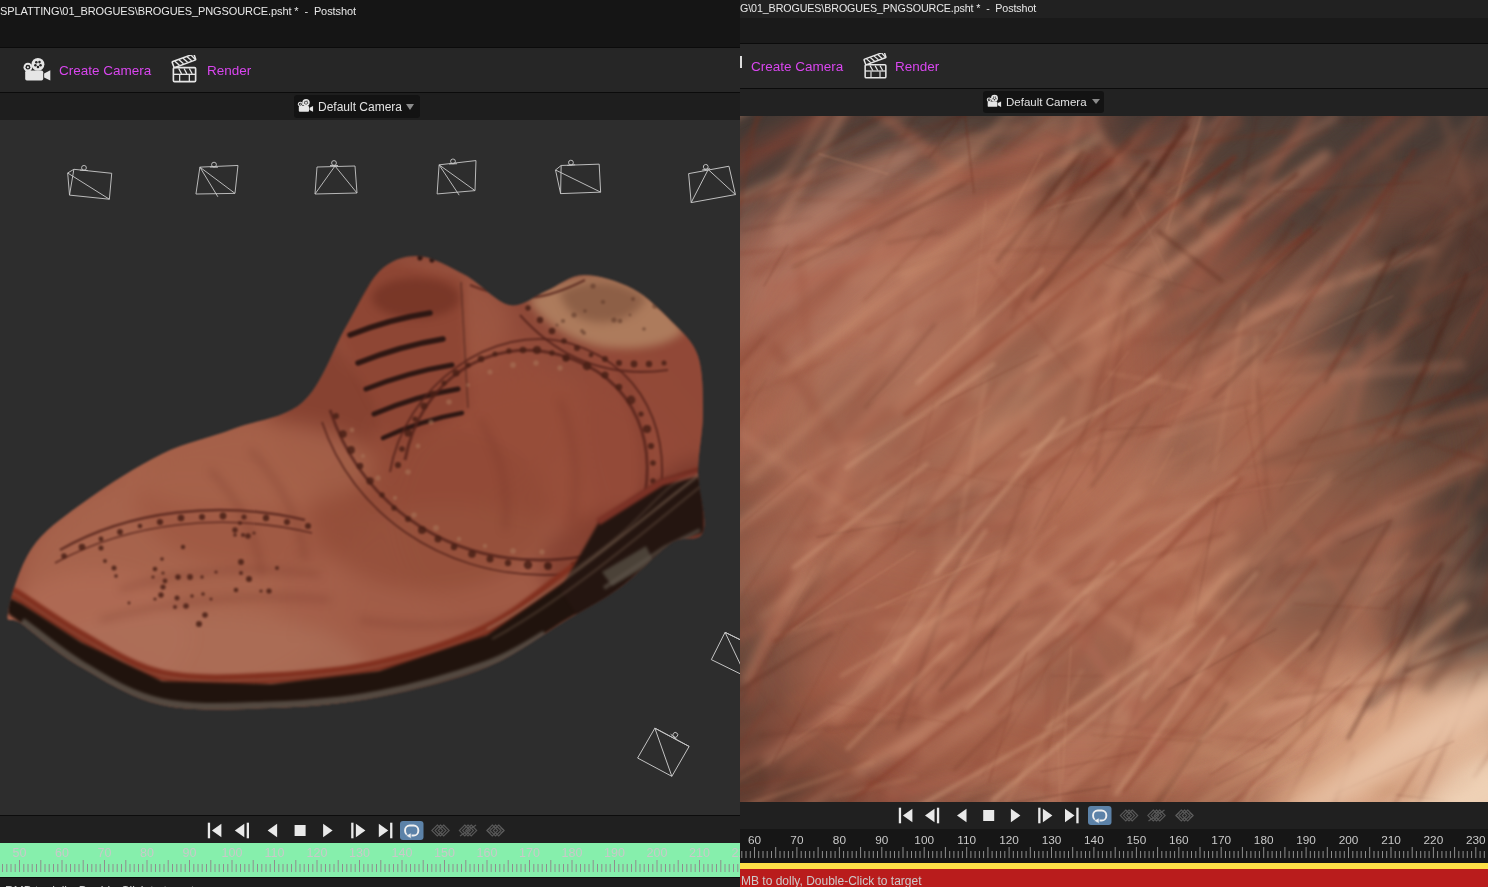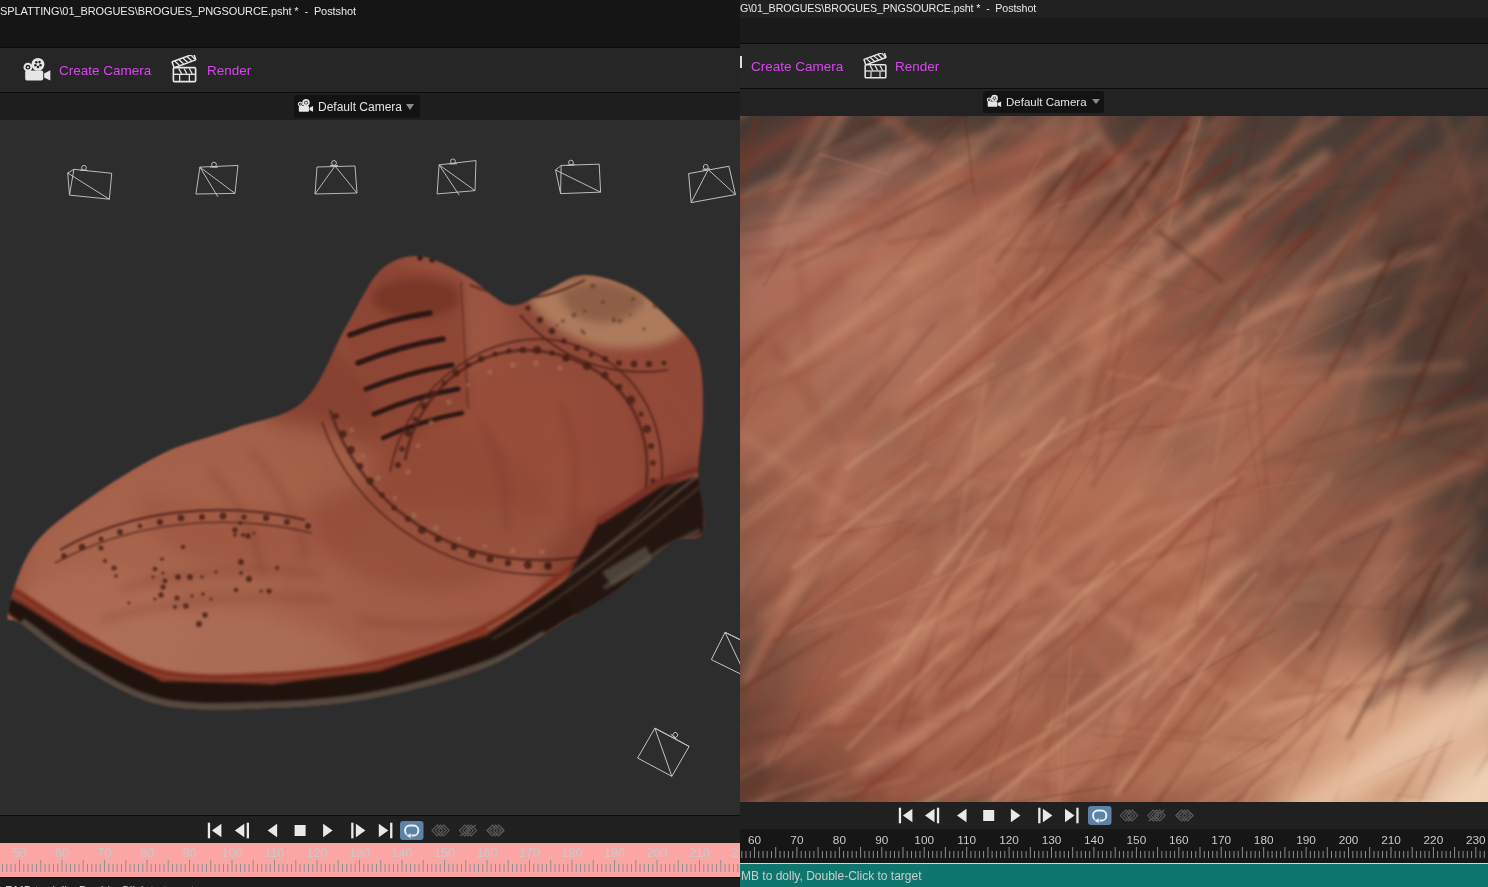--- a/index.html
+++ b/index.html
@@ -403,21 +403,21 @@
             <path d="M468.0,9.0 L473.5,14.5 L468.0,20.0 L462.5,14.5 Z"></path>
             <path d="M471.2,9.0 L476.7,14.5 L471.2,20.0 L465.7,14.5 Z"></path>
             <path d="M460.0,20.0 L476.0,9.0" stroke-width="1.3"></path>
             <path d="M492.3,9.0 L497.8,14.5 L492.3,20.0 L486.8,14.5 Z"></path>
             <path d="M495.5,9.0 L501.0,14.5 L495.5,20.0 L490.0,14.5 Z"></path>
             <path d="M498.7,9.0 L504.2,14.5 L498.7,20.0 L493.2,14.5 Z"></path>
             <path d="M487.0,14.5 L490.5,11.7 M487.0,14.5 L490.5,17.3 M504.0,14.5 L500.5,11.7 M504.0,14.5 L500.5,17.3"></path>
           </g>
         </g>
       </svg></div>
-  <div class="abs" style="left:0;top:843px;width:740px;height:34px;background:#fca5a5"><svg width="740" height="34" viewBox="0 0 740 34" xmlns="http://www.w3.org/2000/svg">
+  <div class="abs" style="left:0;top:843px;width:740px;height:34px;background:#86efac"><svg width="740" height="34" viewBox="0 0 740 34" xmlns="http://www.w3.org/2000/svg">
         <g font-family="Liberation Sans, sans-serif" font-size="12.5" fill="#c9c9c9" text-anchor="middle">
           <text x="19.5" y="14">50</text>
           <text x="62.0" y="14">60</text>
           <text x="104.5" y="14">70</text>
           <text x="147.0" y="14">80</text>
           <text x="189.5" y="14">90</text>
           <text x="232.0" y="14">100</text>
           <text x="274.5" y="14">110</text>
           <text x="317.0" y="14">120</text>
           <text x="359.5" y="14">130</text>
@@ -1584,16 +1584,16 @@
           <path d="M723.1,22 V29"></path>
           <path d="M727.3,22 V29"></path>
           <path d="M731.6,22 V29"></path>
           <path d="M735.8,18 V29"></path>
           <path d="M740.1,22 V29"></path>
           <path d="M744.3,22 V29"></path>
           <path d="M748.5,22 V29"></path>
           <path d="M752.8,22 V29"></path>
         </g>
       </svg></div>
-  <div class="abs" style="left:0;top:863px;width:748px;height:24px;background:#0f766e;border-top:1px solid #fde047">
+  <div class="abs" style="left:0;top:863px;width:748px;height:24px;background:#b91c1c;border-top:6px solid #fde047">
     <div class="abs" style="left:1px;top:5px;font-size:12px;color:#cccccc;white-space:nowrap">MB to dolly, Double-Click to target</div>
   </div>
 </div>
 
 </body></html>

